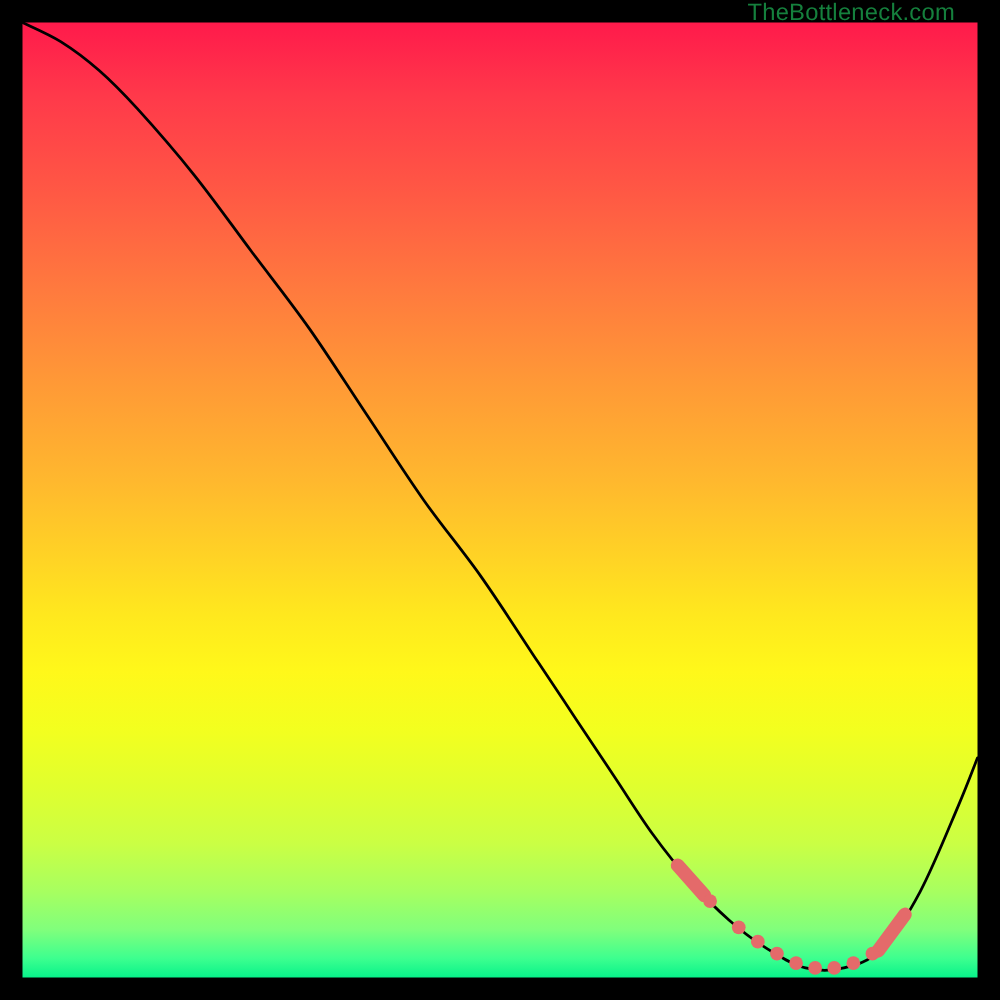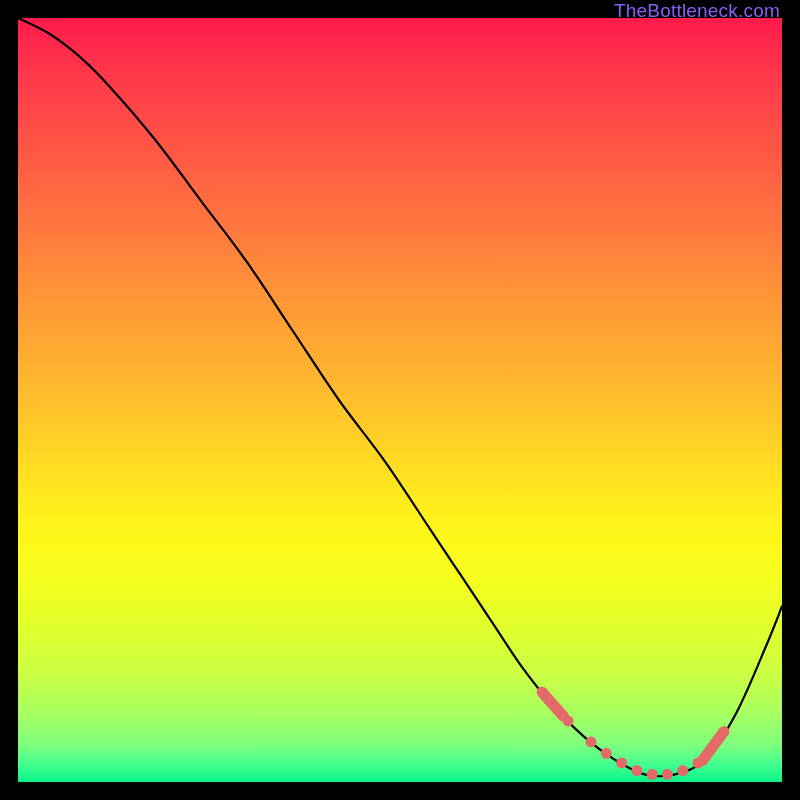--- a/index.html
+++ b/index.html
@@ -42,22 +42,22 @@
       #caff44 86%,
       #a7ff60 91%,
       #80ff7c 95%,
       #3dff8f 98%,
       #08f28a 100%
     );
   }
   .watermark {
     position: absolute;
     top: 0px;
-    right: 20px;
-    color: #8b5cf6;
+    right: 36px;
+    color: #15803d;
     font-size: 19px;
     letter-spacing: 0.2px;
     font-weight: 500;
     user-select: none;
   }
   svg.curve {
     position: absolute;
     left: 0;
     top: 0;
     width: 764px;

